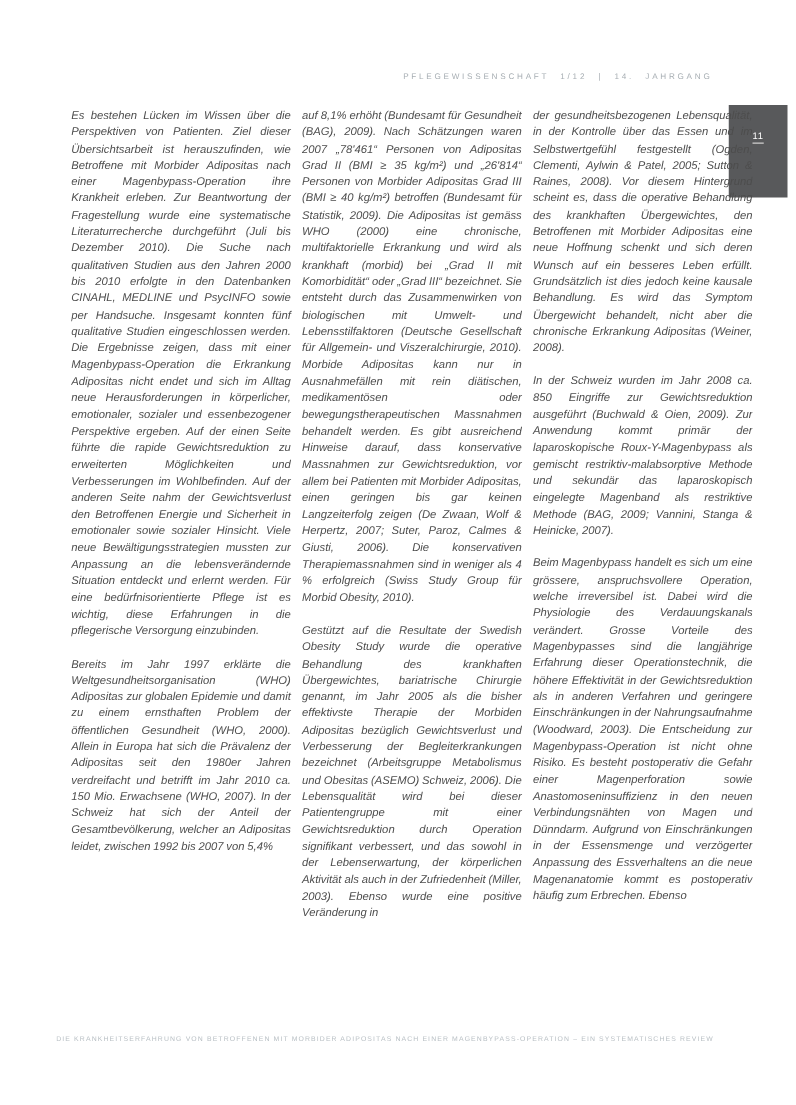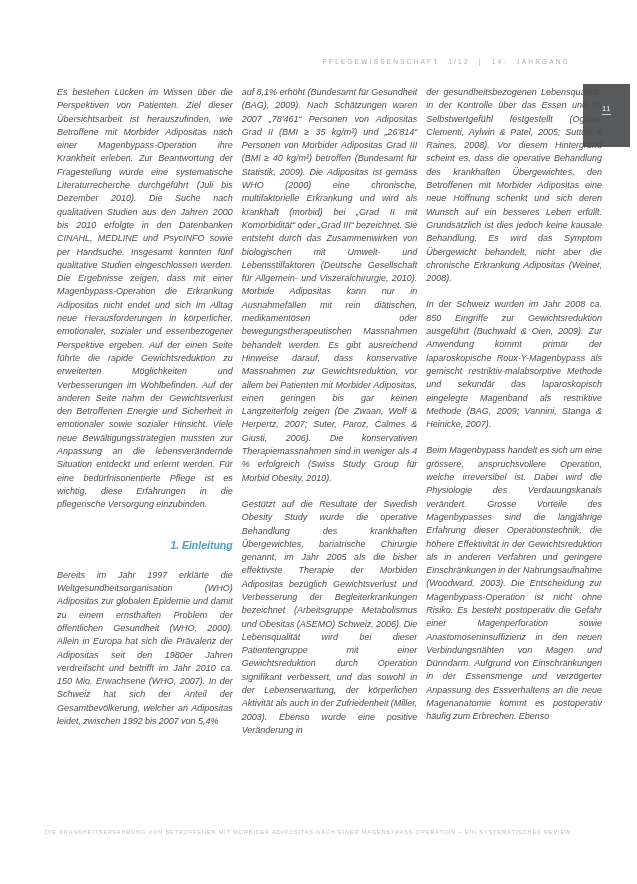--- a/index.html
+++ b/index.html
@@ -24,21 +24,21 @@
     word-spacing: 5px;
     color: #a6adb2;
     text-transform: uppercase;
     white-space: nowrap;
   }
   .page-number-box {
     position: absolute;
     top: 84px;
     right: 7px;
     width: 47px;
-    height: 63px;
+    height: 74px;
     background: #58595b;
     display: flex;
     align-items: flex-start;
     justify-content: center;
   }
   .page-number-box span {
     margin-top: 20px;
     color: #ffffff;
     font-size: 7.5px;
     letter-spacing: 0.5px;
@@ -95,21 +95,20 @@
   <div class="journal-header">PFLEGEWISSENSCHAFT 1/12 | 14. JAHRGANG</div>
 
   <div class="page-number-box">
     <span>11</span>
   </div>
 
   <div class="columns">
 
     <div class="col">
       <p>Es bestehen Lücken im Wissen über die Perspektiven von Patienten. Ziel dieser Übersichtsarbeit ist herauszufinden, wie Betroffene mit Morbider Adipositas nach einer Magenbypass-Operation ihre Krankheit erleben. Zur Beantwortung der Fragestellung wurde eine systematische Literaturrecherche durchgeführt (Juli bis Dezember 2010). Die Suche nach qualitativen Studien aus den Jahren 2000 bis 2010 erfolgte in den Datenbanken CINAHL, MEDLINE und PsycINFO sowie per Handsuche. Insgesamt konnten fünf qualitative Studien eingeschlossen werden. Die Ergebnisse zeigen, dass mit einer Magenbypass-Operation die Erkrankung Adipositas nicht endet und sich im Alltag neue Herausforderungen in körperlicher, emotionaler, sozialer und essenbezogener Perspektive ergeben. Auf der einen Seite führte die rapide Gewichtsreduktion zu erweiterten Möglichkeiten und Verbesserungen im Wohlbefinden. Auf der anderen Seite nahm der Gewichtsverlust den Betroffenen Energie und Sicherheit in emotionaler sowie sozialer Hinsicht. Viele neue Bewältigungsstrategien mussten zur Anpassung an die lebensverändernde Situation entdeckt und erlernt werden. Für eine bedürfnisorientierte Pflege ist es wichtig, diese Erfahrungen in die pflegerische Versorgung einzubinden.</p>
-      <h2>1. Einleitung</h2>
       <p>Bereits im Jahr 1997 erklärte die Weltgesundheitsorganisation (WHO) Adipositas zur globalen Epidemie und damit zu einem ernsthaften Problem der öffentlichen Gesundheit (WHO, 2000). Allein in Europa hat sich die Prävalenz der Adipositas seit den 1980er Jahren verdreifacht und betrifft im Jahr 2010 ca. 150 Mio. Erwachsene (WHO, 2007). In der Schweiz hat sich der Anteil der Gesamtbevölkerung, welcher an Adipositas leidet, zwischen 1992 bis 2007 von 5,4%</p>
     </div>
 
     <div class="col">
       <p>auf 8,1% erhöht (Bundesamt für Gesundheit (BAG), 2009). Nach Schätzungen waren 2007 „78'461“ Personen von Adipositas Grad II (BMI ≥ 35 kg/m²) und „26'814“ Personen von Morbider Adipositas Grad III (BMI ≥ 40 kg/m²) betroffen (Bundesamt für Statistik, 2009). Die Adipositas ist gemäss WHO (2000) eine chronische, multifaktorielle Erkrankung und wird als krankhaft (morbid) bei „Grad II mit Komorbidität“ oder „Grad III“ bezeichnet. Sie entsteht durch das Zusammenwirken von biologischen mit Umwelt- und Lebensstilfaktoren (Deutsche Gesellschaft für Allgemein- und Viszeralchirurgie, 2010). Morbide Adipositas kann nur in Ausnahmefällen mit rein diätischen, medikamentösen oder bewegungstherapeutischen Massnahmen behandelt werden. Es gibt ausreichend Hinweise darauf, dass konservative Massnahmen zur Gewichtsreduktion, vor allem bei Patienten mit Morbider Adipositas, einen geringen bis gar keinen Langzeiterfolg zeigen (De Zwaan, Wolf &amp; Herpertz, 2007; Suter, Paroz, Calmes &amp; Giusti, 2006). Die konservativen Therapiemassnahmen sind in weniger als 4 % erfolgreich (Swiss Study Group für Morbid Obesity, 2010).</p>
       <p>Gestützt auf die Resultate der Swedish Obesity Study wurde die operative Behandlung des krankhaften Übergewichtes, bariatrische Chirurgie genannt, im Jahr 2005 als die bisher effektivste Therapie der Morbiden Adipositas bezüglich Gewichtsverlust und Verbesserung der Begleiterkrankungen bezeichnet (Arbeitsgruppe Metabolismus und Obesitas (ASEMO) Schweiz, 2006). Die Lebensqualität wird bei dieser Patientengruppe mit einer Gewichtsreduktion durch Operation signifikant verbessert, und das sowohl in der Lebenserwartung, der körperlichen Aktivität als auch in der Zufriedenheit (Miller, 2003). Ebenso wurde eine positive Veränderung in</p>
     </div>
 
     <div class="col">
       <p>der gesundheitsbezogenen Lebensqualität, in der Kontrolle über das Essen und im Selbstwertgefühl festgestellt (Ogden, Clementi, Aylwin &amp; Patel, 2005; Sutton &amp; Raines, 2008). Vor diesem Hintergrund scheint es, dass die operative Behandlung des krankhaften Übergewichtes, den Betroffenen mit Morbider Adipositas eine neue Hoffnung schenkt und sich deren Wunsch auf ein besseres Leben erfüllt. Grundsätzlich ist dies jedoch keine kausale Behandlung. Es wird das Symptom Übergewicht behandelt, nicht aber die chronische Erkrankung Adipositas (Weiner, 2008).</p>

